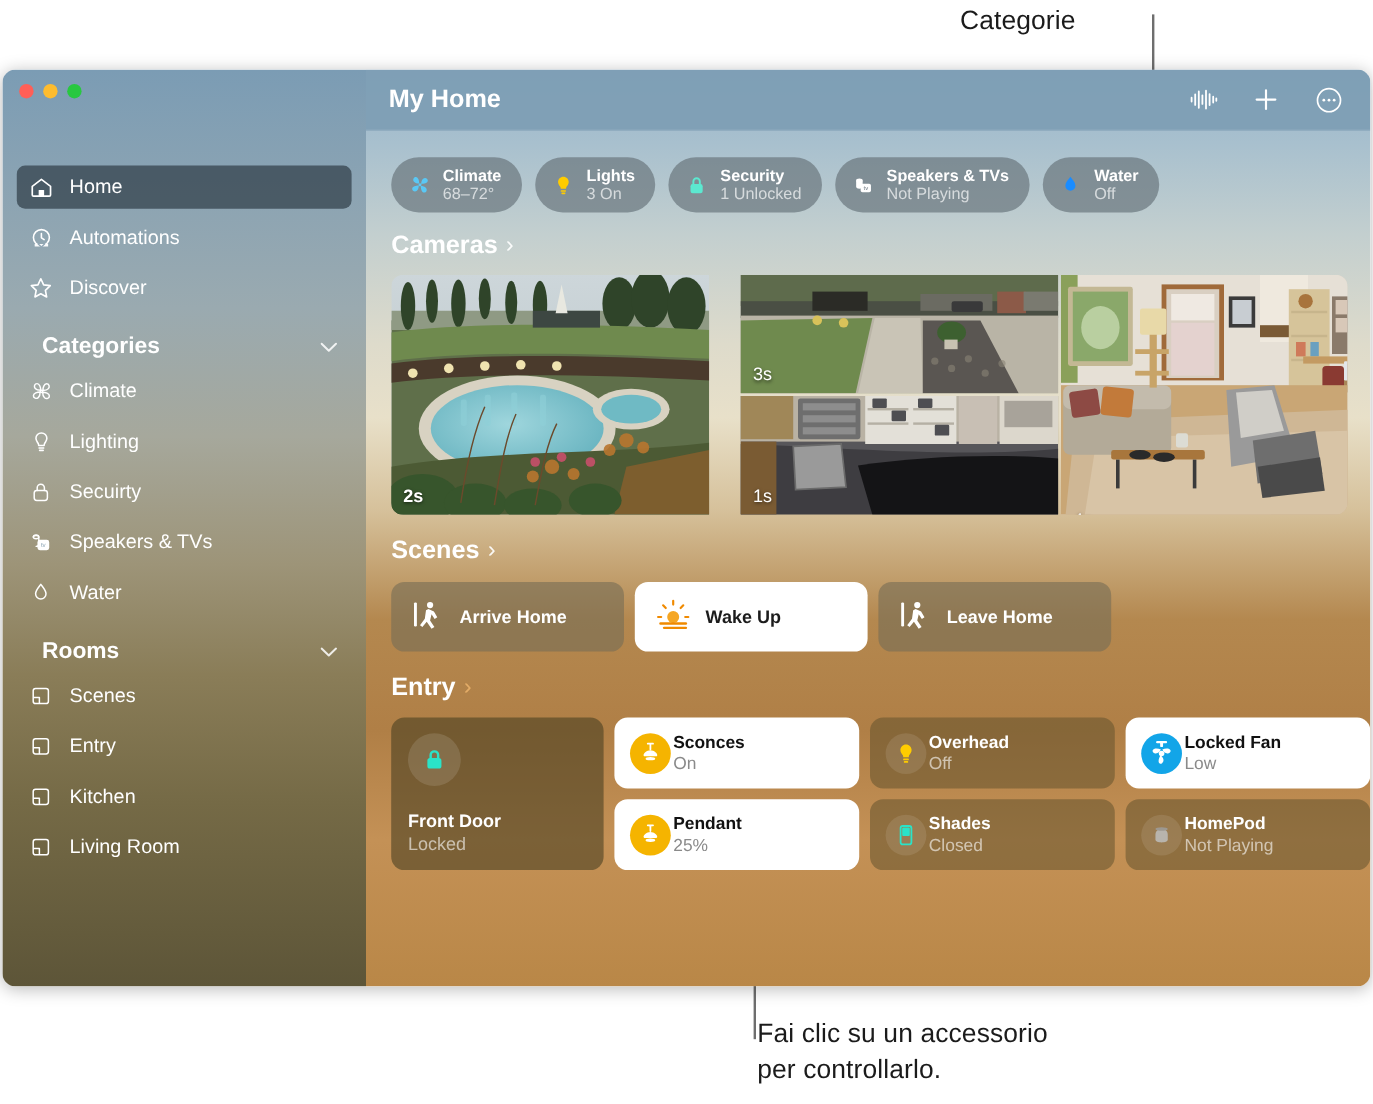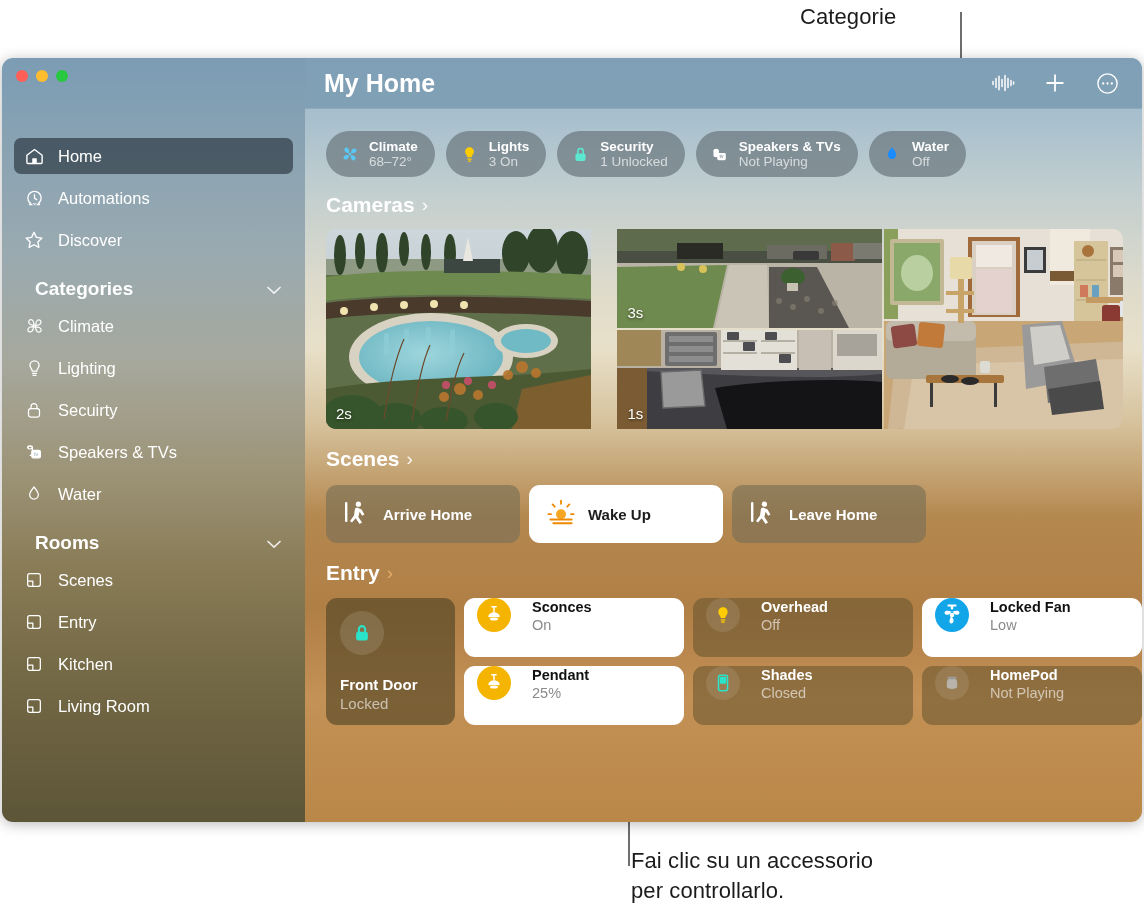--- a/index.html
+++ b/index.html
@@ -112,21 +112,21 @@
     overflow: hidden;
   }
   .titlebar {
     height: 51px;
     background: rgba(125,157,180,.92);
     border-bottom: 1px solid rgba(255,255,255,.12);
     display: flex; align-items: center;
     padding: 0 16px 0 19px;
   }
   .title {
-    color: #fff; font-size: 25px; font-weight: bold;
+    color: #fff; font-size: 21px; font-weight: bold;
     flex: 1;
   }
   .tb-icons { display: flex; align-items: center; gap: 26px; padding-right: 6px; }
   .tb-btn { width: 26px; height: 26px; display:flex; align-items:center; justify-content:center; }
 
   
   .chips {
     display: flex; gap: 11px;
     padding: 22px 0 0 21px;
   }
@@ -159,21 +159,21 @@
     overflow: hidden;
     display: flex;
     gap: 2px;
   }
   .cam { position: relative; overflow: hidden; }
   .cam-time {
     position: absolute; left: 10px; bottom: 7px;
     color: #fff; font-size: 15px;
     text-shadow: 0 1px 3px rgba(0,0,0,.6);
   }
-  #cam-pool { width: 319px; height: 200px; }
+  #cam-pool { width: 319px; height: 200px; font-weight: bold; }
   .cam-mid { width: 265px; height: 200px; display:flex; flex-direction: column; gap: 2px; }
   #cam-drive { height: 99px; }
   #cam-garage { height: 99px; }
   #cam-living { width: 263px; height: 220px; }
 
   
   .scenes-row { display: flex; gap: 9px; padding: 14px 0 0 21px; }
   .scene {
     width: 194px; height: 58px;
     border-radius: 11px;
@@ -198,23 +198,23 @@
   .lock-circle {
     width: 44px; height: 44px; border-radius: 50%;
     background: rgba(255,255,255,.12);
     display:flex; align-items:center; justify-content:center;
   }
   .lock-txt { position: absolute; left: 14px; bottom: 12px; }
   .lock-name { color:#fff; font-size:15px; font-weight:bold; line-height:19px;}
   .lock-state { color:rgba(255,255,255,.6); font-size:15px; line-height:19px;}
 
   .tile {
-    width: 220px; height: 59px;
+    width: 204px; height: 59px;
     border-radius: 11px;
-    display: flex; gap: 21px;
+    display: flex; align-items: center; gap: 2px;
     padding-left: 13px;
     background: rgba(95,80,45,.52);
   }
   .tile.on { background: #ffffff; }
   .tile-ic { width: 34px; height: 34px; border-radius: 50%; flex: 0 0 34px;
              display:flex; align-items:center; justify-content:center;
              background: rgba(255,255,255,.10); }
   .tile-name { color:#fff; font-size:14.5px; font-weight:bold; line-height:18px;}
   .tile-state { color:rgba(255,255,255,.6); font-size:14.5px; line-height:18px;}
   .tile.on .tile-name { color:#111; }

